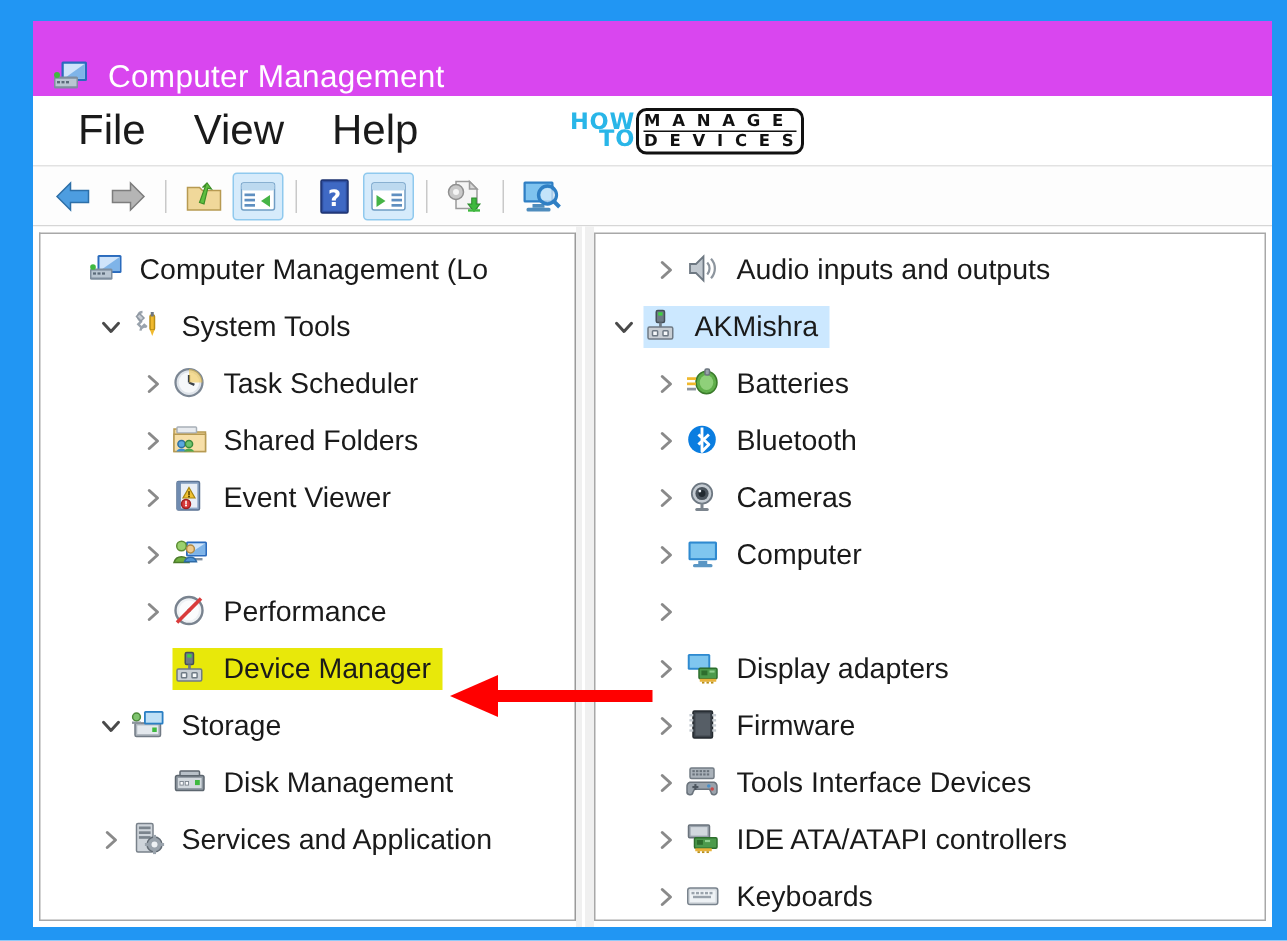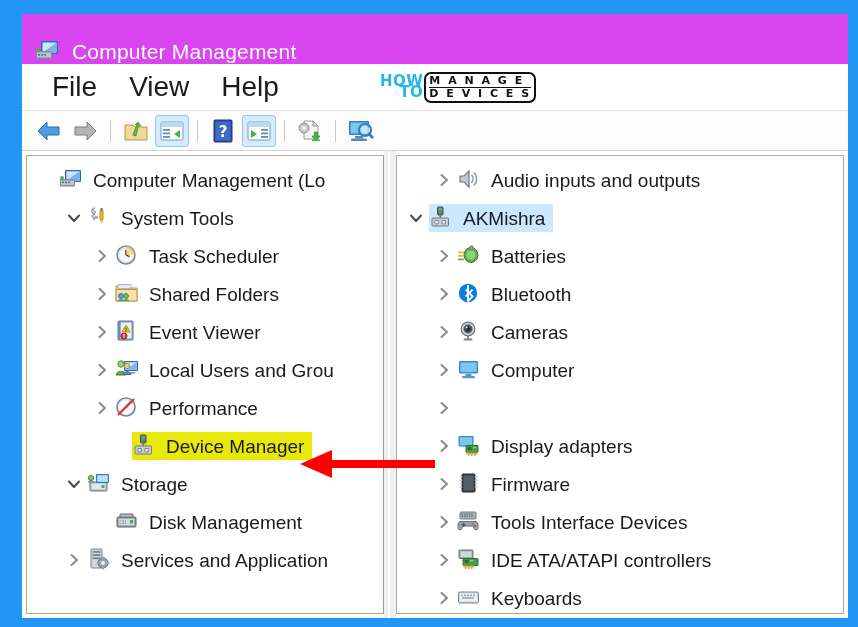--- a/index.html
+++ b/index.html
@@ -402,21 +402,20 @@
               <span class="node-icon"><svg width="24" height="22" viewBox="0 0 24 22">
                   <rect x="9" y="3" width="14" height="10" rx="1" fill="#2a6bbd"></rect>
                   <rect x="10.2" y="4.2" width="11.6" height="7.6" fill="#cfe4fa"></rect>
                   <path d="M10.2 11.8 L21.8 4.2 L21.8 11.8 Z" fill="#7fb4e8"></path>
                   <rect x="12" y="14" width="8" height="1.6" fill="#8090a0"></rect>
                   <circle cx="6" cy="6" r="3.2" fill="#9ad06e" stroke="#5c8f33"></circle>
                   <path d="M1 17 a5.2 5.2 0 0 1 10 0 Z" fill="#6fae3f" stroke="#4b7a2a"></path>
                   <circle cx="12" cy="8" r="2.6" fill="#f0c98a" stroke="#b08a45"></circle>
                   <path d="M8 16.5 a4.2 4.2 0 0 1 8 0 Z" fill="#4f95d6" stroke="#2e6ba6"></path>
                 </svg></span>
-              <span class="node-label">Local Users and Grou</span>
             </span>
           </div>
           <div class="node">
             <span style="width:62px;flex:0 0 62px"></span>
             <span class="chev">
               <svg width="16" height="16" viewBox="0 0 16 16">
                 <path d="M5.5 3 L11 8 L5.5 13" fill="none" stroke="#8a8a8a" stroke-width="2" stroke-linecap="round" stroke-linejoin="round"></path>
               </svg>
             </span>
             <span class="lbl-wrap" style="">
@@ -426,21 +425,21 @@
                   <line x1="11" y1="11" x2="16" y2="6" stroke="#d93b3b" stroke-width="2"></line>
                   <circle cx="11" cy="11" r="1.3" fill="#8b939c"></circle>
                   <line x1="3" y1="19" x2="19" y2="3" stroke="#d93b3b" stroke-width="2.4"></line>
                 </svg></span>
               <span class="node-label">Performance</span>
             </span>
           </div>
           <div class="node">
             <span style="width:62px;flex:0 0 62px"></span>
             <span class="chev"></span>
-            <span class="lbl-wrap" style="background:#E8E80A;margin-left:17px;">
+            <span class="lbl-wrap" style="background:#E8E80A;">
               <span class="node-icon"><svg width="24" height="22" viewBox="0 0 24 22">
                   <rect x="8.5" y="1" width="5.5" height="8" rx="1" fill="#6f7a85" stroke="#454f58"></rect>
                   <rect x="9.8" y="2.2" width="2.9" height="2.2" fill="#3fd03f"></rect>
                   <rect x="10.4" y="9" width="1.8" height="3" fill="#6f7a85"></rect>
                   <rect x="3" y="12" width="16.5" height="8" rx="1" fill="#c8ced4" stroke="#6f7a85"></rect>
                   <rect x="6" y="14.5" width="3.4" height="3.4" rx=".5" fill="#f7f9fb" stroke="#6f7a85"></rect>
                   <rect x="13" y="14.5" width="3.4" height="3.4" rx=".5" fill="#f7f9fb" stroke="#6f7a85"></rect>
                 </svg></span>
               <span class="node-label">Device Manager</span>
             </span>

